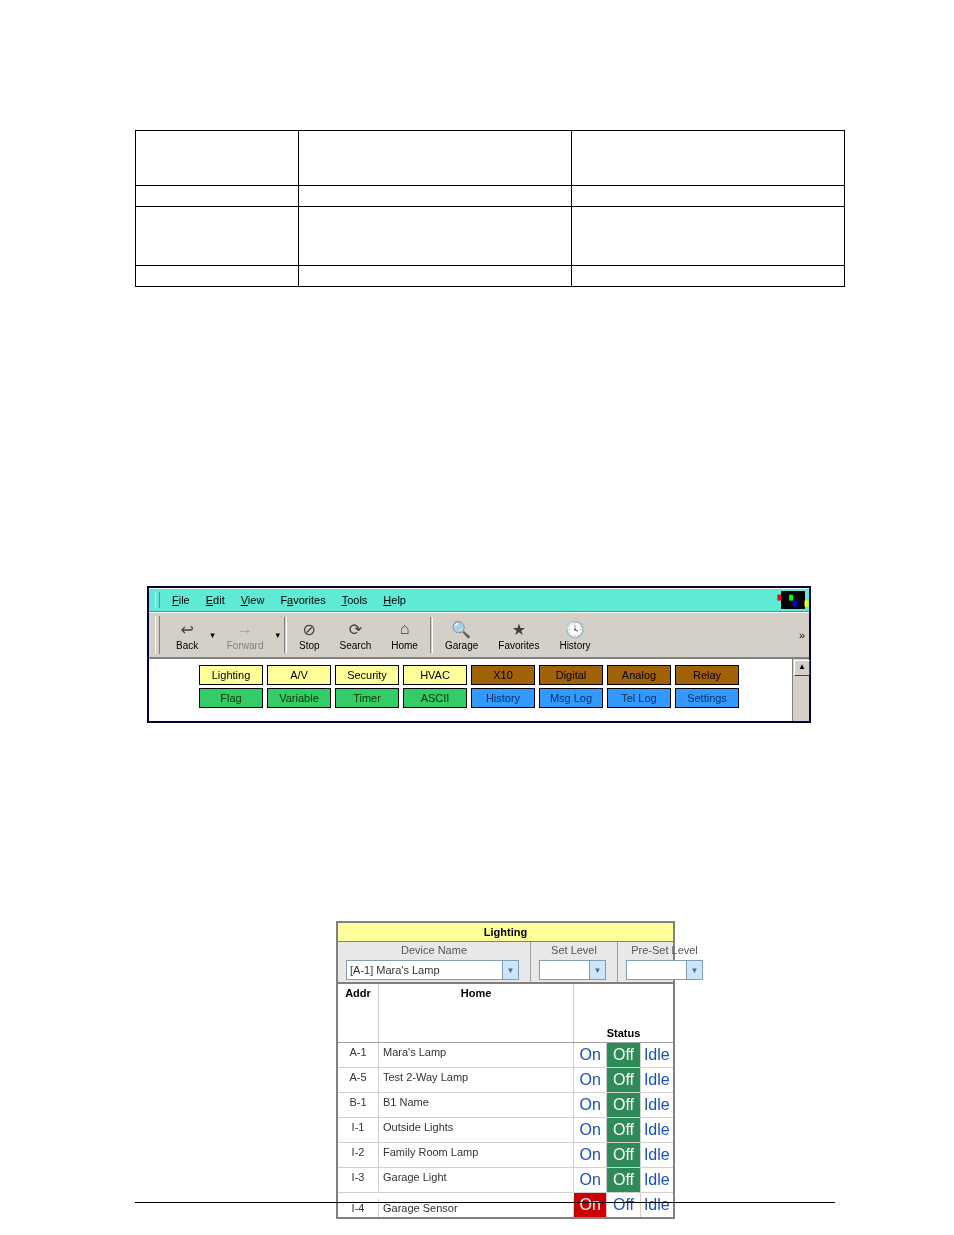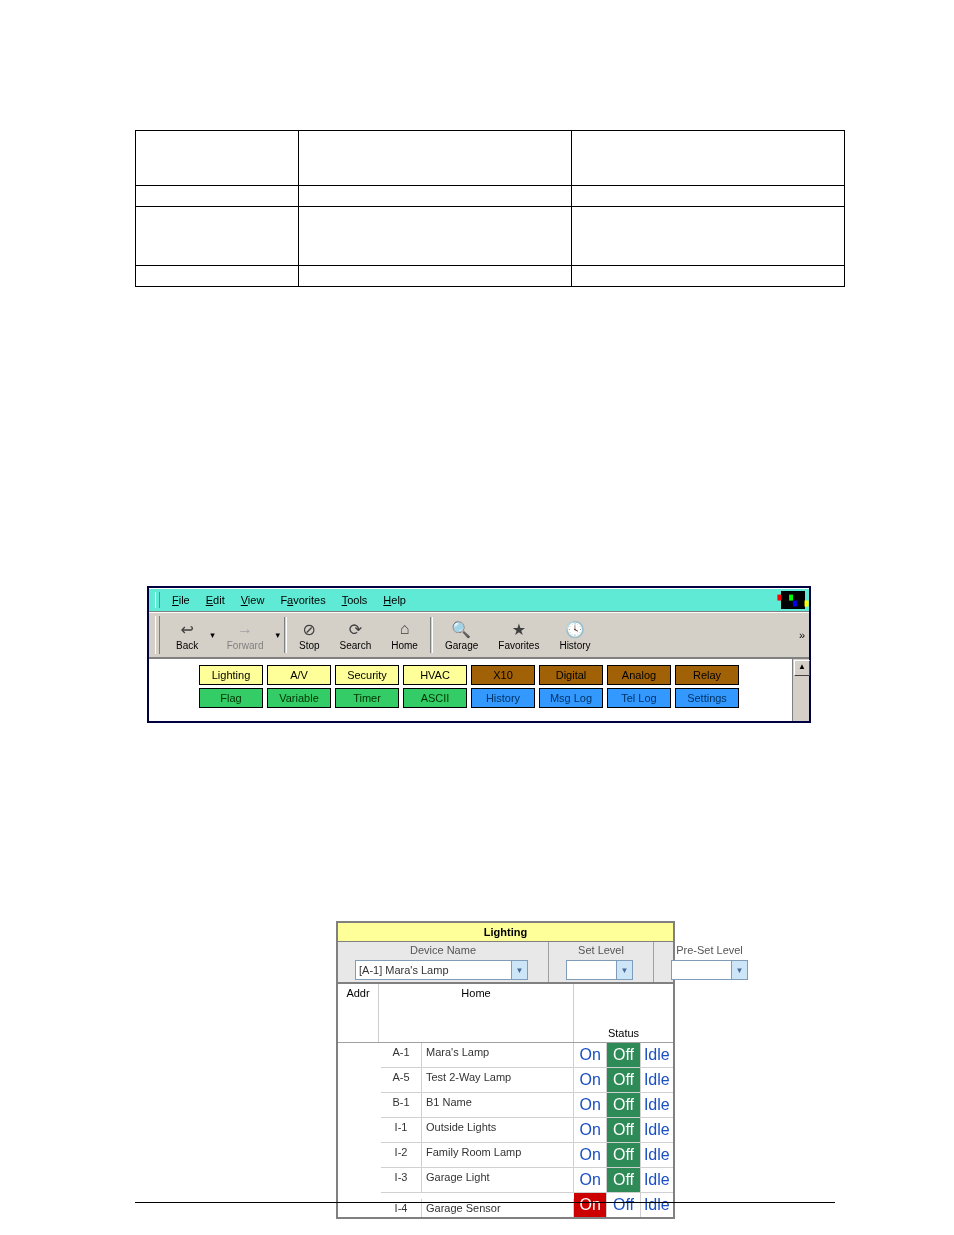--- a/index.html
+++ b/index.html
@@ -47,34 +47,34 @@
   .navbtn{width:62px;height:18px;border:1px solid #000;font-size:11px;display:flex;align-items:center;justify-content:center;cursor:pointer;}
   .nb-yellow{background:#ffff99;color:#000;}
   .nb-orange{background:#a16207;color:#000;}
   .nb-green{background:#33cc66;color:#003300;}
   .nb-blue{background:#3399ff;color:#003366;}
 
   
   .panel{position:absolute;left:336px;top:791px;width:335px;border:2px solid #808080;font-size:11px;}
   .panel-title{background:#ffff99;text-align:center;font-weight:bold;height:18px;line-height:18px;border-bottom:1px solid #808080;}
   .panel-ctrl{display:flex;background:#e8e8e8;border-bottom:2px solid #808080;}
-  .ctrl-cell{border-right:1px solid #a0a0a0;padding:2px 17px;}
+  .ctrl-cell{border-right:1px solid #a0a0a0;padding:2px 8px;}
   .ctrl-cell:last-child{border-right:none;}
   .ctrl-label{color:#555;text-align:center;font-size:11px;height:16px;}
   .ctrl-input{display:flex;align-items:center;}
   .selectbox{background:#fff;border:1px solid #7f9db9;height:18px;display:flex;align-items:center;padding-left:3px;font-size:11px;position:relative;color:#333;}
   .selectbox .dd{position:absolute;right:0;top:0;bottom:0;width:15px;background:#cde6f7;border-left:1px solid #7f9db9;display:flex;align-items:center;justify-content:center;color:#4a6a9c;font-size:8px;}
   .cc1{flex:0 0 176px;}
   .cc2{flex:0 0 70px;}
   .cc3{flex:1;}
-  .panel-head{display:flex;background:#fff;font-weight:normal;border-bottom:1px solid #a0a0a0;}
+  .panel-head{display:flex;background:#fff;font-weight:bold;border-bottom:1px solid #a0a0a0;}
   .ph-addr{width:40px;text-align:center;padding:3px 0;border-right:1px solid #ccc;}
   .ph-name{flex:1;text-align:center;padding:3px 0;border-right:1px solid #ccc;}
   .ph-status{width:99px;text-align:center;padding:3px 0;margin-top:40px;}
-  .prow{display:flex;border-bottom:1px solid #d0d0d0;background:#fff;margin-left:43px;}
+  .prow{display:flex;border-bottom:1px solid #d0d0d0;background:#fff;}
   .prow:last-child{border-bottom:none;align-items:flex-end;}
   .pc-addr{width:40px;text-align:center;padding:3px 0;border-right:1px solid #d0d0d0;color:#333;}
   .pc-name{flex:1;padding:3px 4px;border-right:1px solid #d0d0d0;color:#333;}
   .pc-status{width:99px;display:flex;}
   .stat{flex:1;text-align:center;padding:3px 0;border-right:1px solid #d0d0d0;font-size:16px;cursor:pointer;}
   .stat:last-child{border-right:none;}
   .st-link{color:#1a4fc4;}
   .st-off-active{background:#2e8b57;color:#fff;}
   .st-on-active{background:#cc0000;color:#fff;}
   .st-idle{color:#1a4fc4;}

